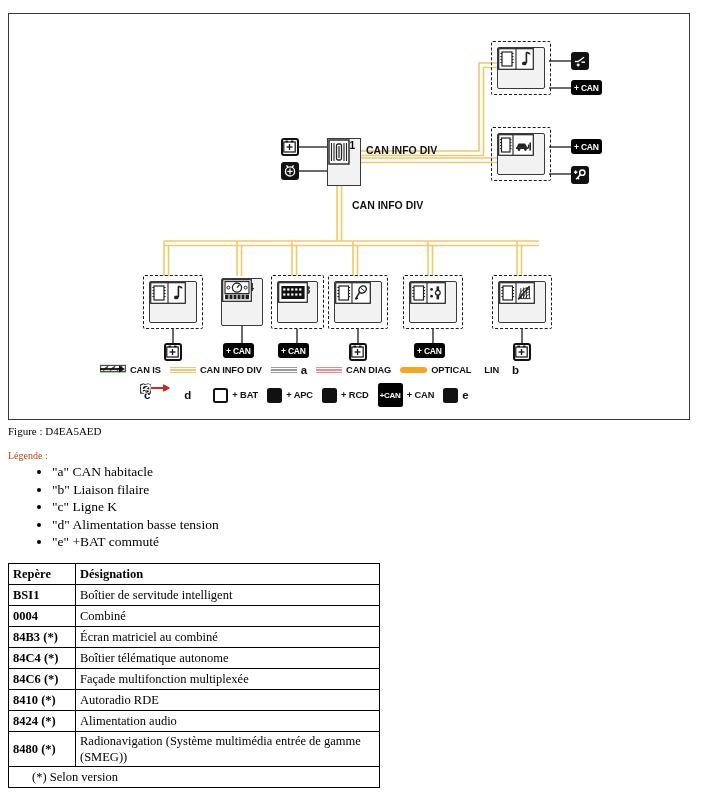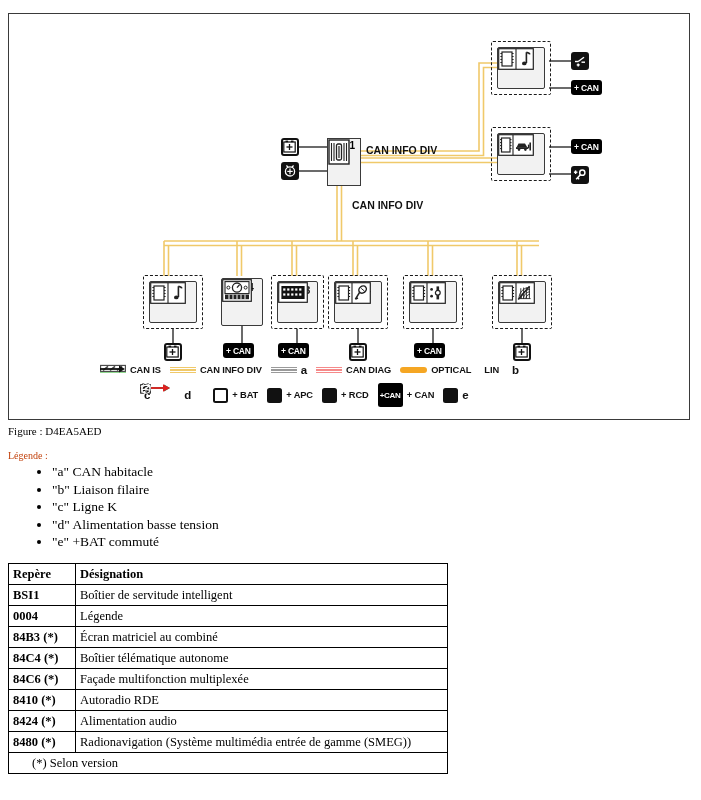--- a/index.html
+++ b/index.html
@@ -98,21 +98,21 @@
   }
   #legende-list{
     position:absolute;left:34px;top:463px;margin:0;padding:0 0 0 18px;
     font-family:"Liberation Serif", serif;font-size:13.5px;color:#000;
     list-style:disc;
   }
   #legende-list li{line-height:17.5px;}
 
   
   #ref-table{
-    position:absolute;left:8px;top:563px;width:440px;
+    position:absolute;left:8px;top:563px;width:372px;
     border-collapse:collapse;
     font-family:"Liberation Serif", serif;font-size:12.5px;color:#000;
   }
   #ref-table td,#ref-table th{
     border:1.2px solid #000;padding:1px 4px;text-align:left;
     vertical-align:middle;height:18px;line-height:16px;
   }
   #ref-table th{font-weight:700;}
   #ref-table td.col-ref{font-weight:700;width:58px;white-space:nowrap;}
   #ref-table td.footnote{font-weight:400;padding-left:23px;}
@@ -640,21 +640,21 @@
     <tr>
       <th>Repère</th>
       <th>Désignation</th>
     </tr>
     <tr>
       <td class="col-ref">BSI1</td>
       <td>Boîtier de servitude intelligent</td>
     </tr>
     <tr>
       <td class="col-ref">0004</td>
-      <td>Légende</td>
+      <td>Combiné</td>
     </tr>
     <tr>
       <td class="col-ref">84B3 (*)</td>
       <td>Écran matriciel au combiné</td>
     </tr>
     <tr>
       <td class="col-ref">84C4 (*)</td>
       <td>Boîtier télématique autonome</td>
     </tr>
     <tr>

